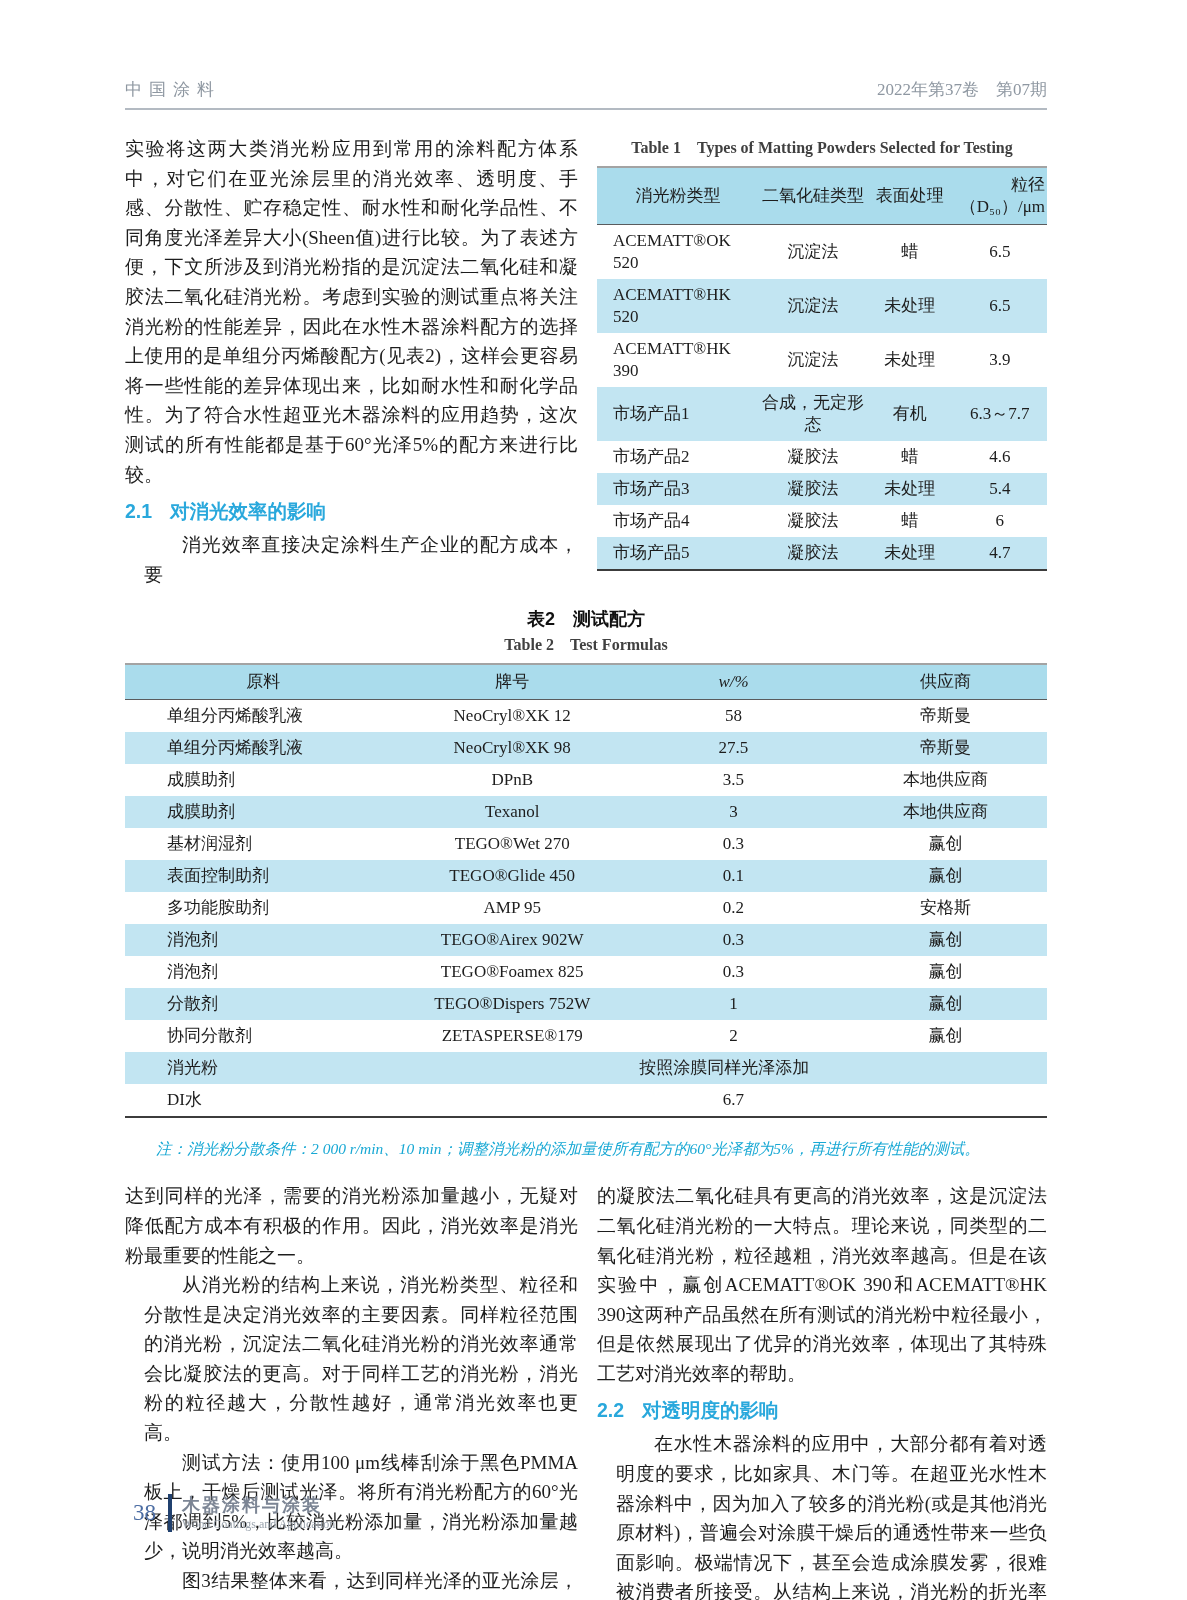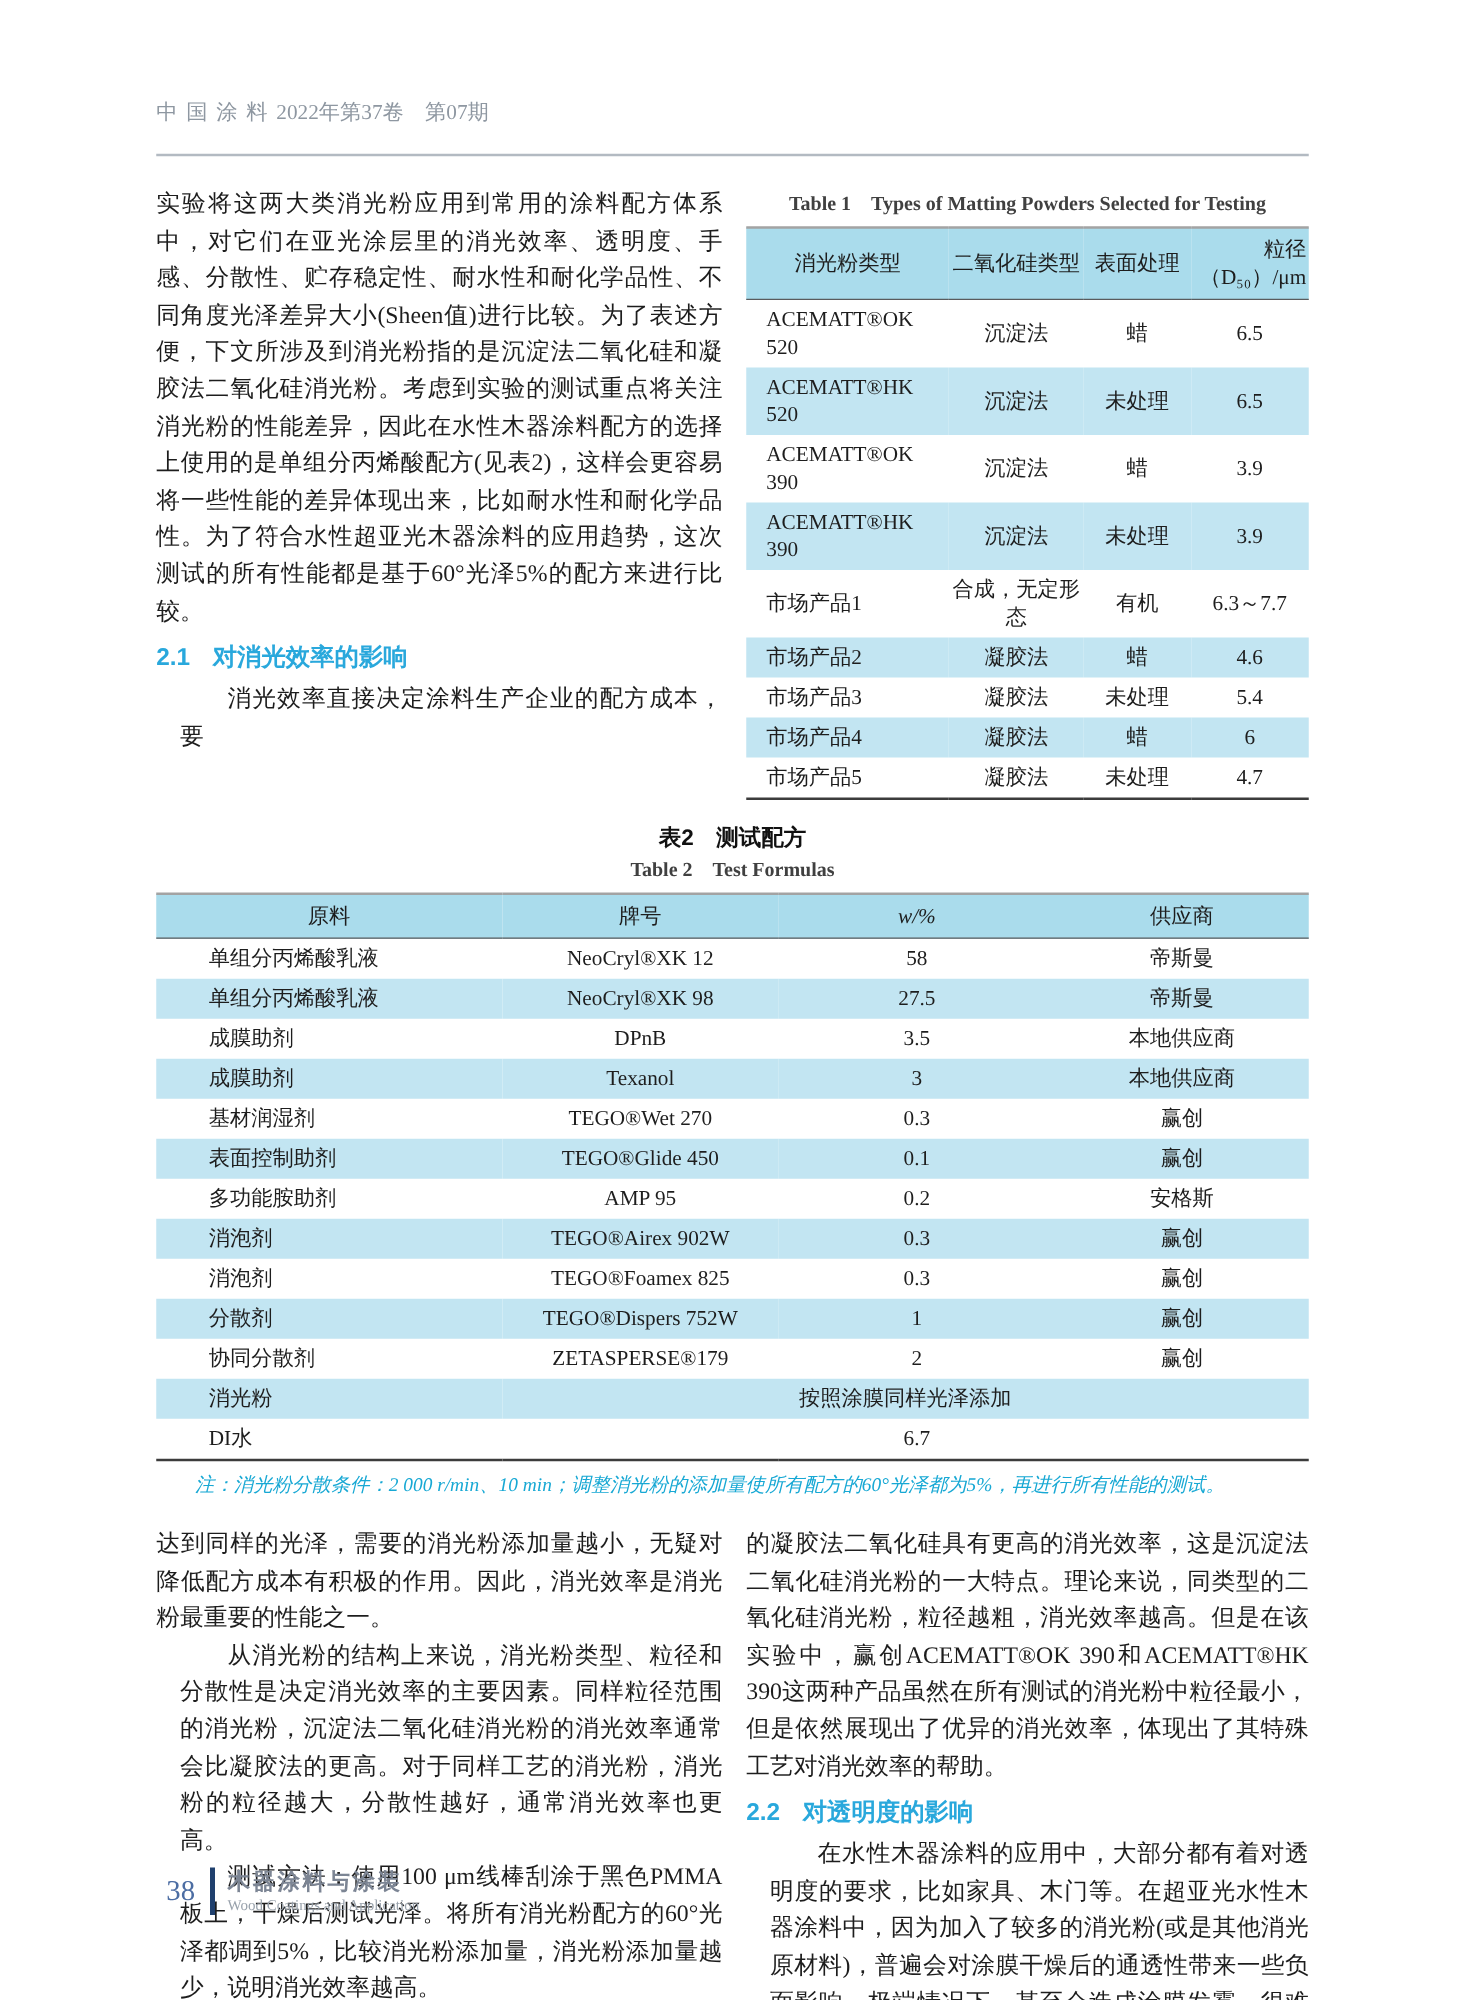--- a/index.html
+++ b/index.html
@@ -5,22 +5,22 @@
   * { box-sizing: border-box; }
   html,body { margin:0; padding:0; }
   body {
     width:1187px; height:1600px; background:#ffffff; position:relative;
     font-family:"Liberation Serif","DejaVu Serif",serif; color:#1d1d1d;
     overflow:hidden;
   }
   .content { padding:78px 140px 0 125px; }
 
   .page-header {
-    display:flex; justify-content:flex-start; align-items:flex-end;
-    border-bottom:2px solid #b3bac2; padding-bottom:22px;
+    display:flex; justify-content:space-between; align-items:flex-end;
+    border-bottom:2px solid #b3bac2; padding-bottom:7px;
     color:#8e97a1; font-size:17px;
   }
   .journal-name { letter-spacing:7px; }
 
   .top-section { display:flex; justify-content:space-between; margin-top:24px; }
   .col-left  { width:453px; }
   .col-right { width:450px; }
 
   .body-par { font-size:19px; line-height:29.6px; text-align:justify; margin:0; }
   .indent { text-indent:2em;margin-left:19px; }
@@ -52,21 +52,21 @@
   .data-table tbody td { text-align:center; padding:5px 3px; line-height:22px; }
   .data-table tbody tr:nth-child(even) { background:#c2e5f2; }
   .data-table tbody td:first-child { text-align:left; }
   #table1 tbody td:first-child { padding-left:16px; }
   #table2 tbody td:first-child { padding-left:42px; }
   .ital { font-style:italic; }
   td.span-center { text-align:center !important; }
 
   .table2-section { margin-top:18px; }
   .table-note {
-    margin-top:7px; font-size:15.5px; line-height:25px; color:#17a8d4;
+    margin-top:18px; font-size:15.5px; line-height:25px; color:#17a8d4;
     text-align:justify; text-indent:2em; font-style:italic;font-family:Liberation Serif, serif;
   }
 
   .bottom-section { display:flex; justify-content:space-between; margin-top:20px; }
 
   .page-footer { position:absolute; left:133px; top:1494px; display:flex; align-items:stretch; }
   .page-num { font-size:23px; color:#4c6da3; align-self:center; margin-right:12px; }
   .footer-bar { width:4px; background:#20406e; margin-right:10px; }
   .footer-zh {
     font-size:18px; font-weight:bold; color:#7c8594; letter-spacing:2px;
@@ -116,26 +116,20 @@
               <td>ACEMATT®OK 520</td>
               <td>沉淀法</td>
               <td>蜡</td>
               <td>6.5</td>
             </tr>
           <tr>
               <td>ACEMATT®HK 520</td>
               <td>沉淀法</td>
               <td>未处理</td>
               <td>6.5</td>
-            </tr>
-          <tr>
-              <td>ACEMATT®OK 390</td>
-              <td>沉淀法</td>
-              <td>蜡</td>
-              <td>3.9</td>
             </tr>
           <tr>
               <td>ACEMATT®HK 390</td>
               <td>沉淀法</td>
               <td>未处理</td>
               <td>3.9</td>
             </tr>
           <tr>
               <td>市场产品1</td>
               <td>合成，无定形态</td>

